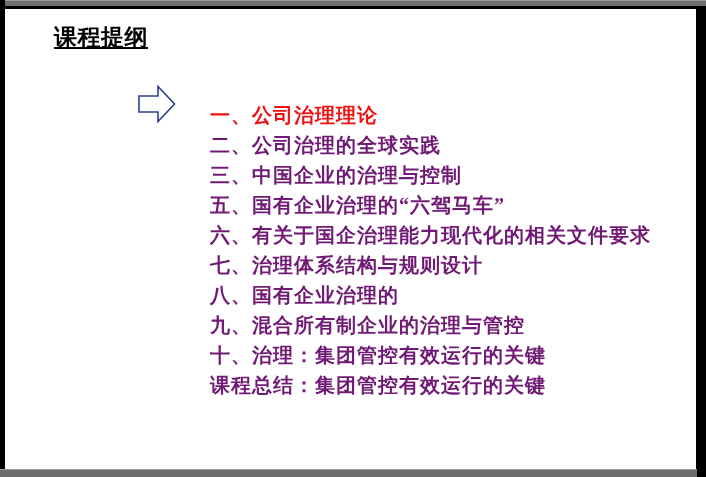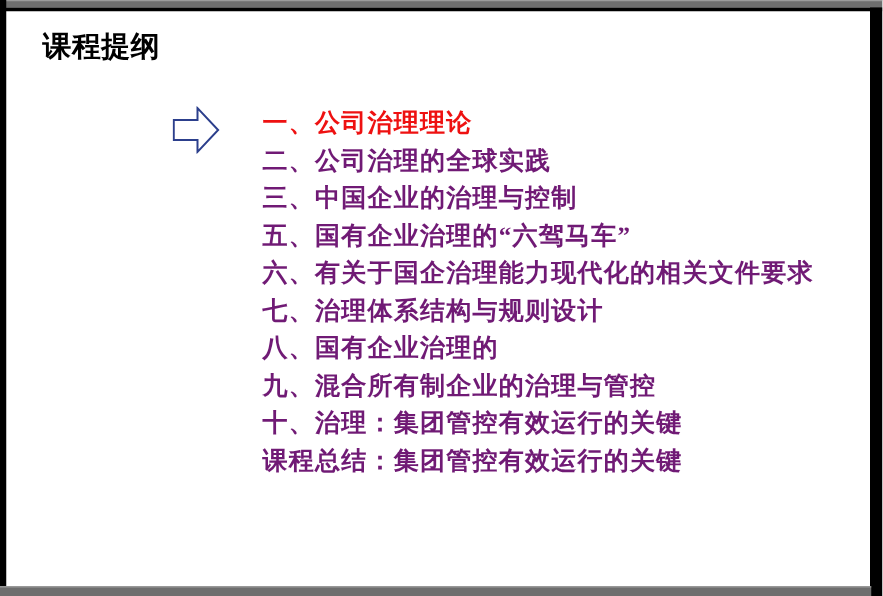--- a/index.html
+++ b/index.html
@@ -45,26 +45,27 @@
   .bottom-gray-bar {
     position: absolute; left: 0; top: 469px;
     width: 697px; height: 8px;
     background: var(--frame-gray);
     border-top: 1px solid #9b9b9b;
   }
 
   
   .slide-title {
     position: absolute;
-    left: 34px; top: 22px;
+    left: 54px; top: 22px;
     font-family: "Liberation Sans", "DejaVu Sans", sans-serif;
     font-size: 23px;
     font-weight: bold;
     color: #000000;
     letter-spacing: 0.5px;
+    text-decoration: underline;
   }
 
   .arrow-wrap {
     position: absolute;
     left: 138px; top: 85px;
     width: 38px; height: 38px;
   }
   .arrow-wrap svg { display: block; }
   .arrow-wrap path {
     fill: #ffffff;
@@ -83,20 +84,21 @@
     line-height: 30px;
     font-family: "Liberation Serif", "DejaVu Serif", serif;
     font-size: 20px;
     font-weight: bold;
     letter-spacing: 1px;
     color: #701a75;
     white-space: nowrap;
   }
   .outline-list li.highlighted {
     color: var(--highlight);
+    margin-top: 16px;
   }
 </style>
 </head>
 <body>
 
 <div class="screen">
 
   <div class="top-gray-bar"></div>
   <div class="top-black-line"></div>
   <div class="left-black-bar"></div>

